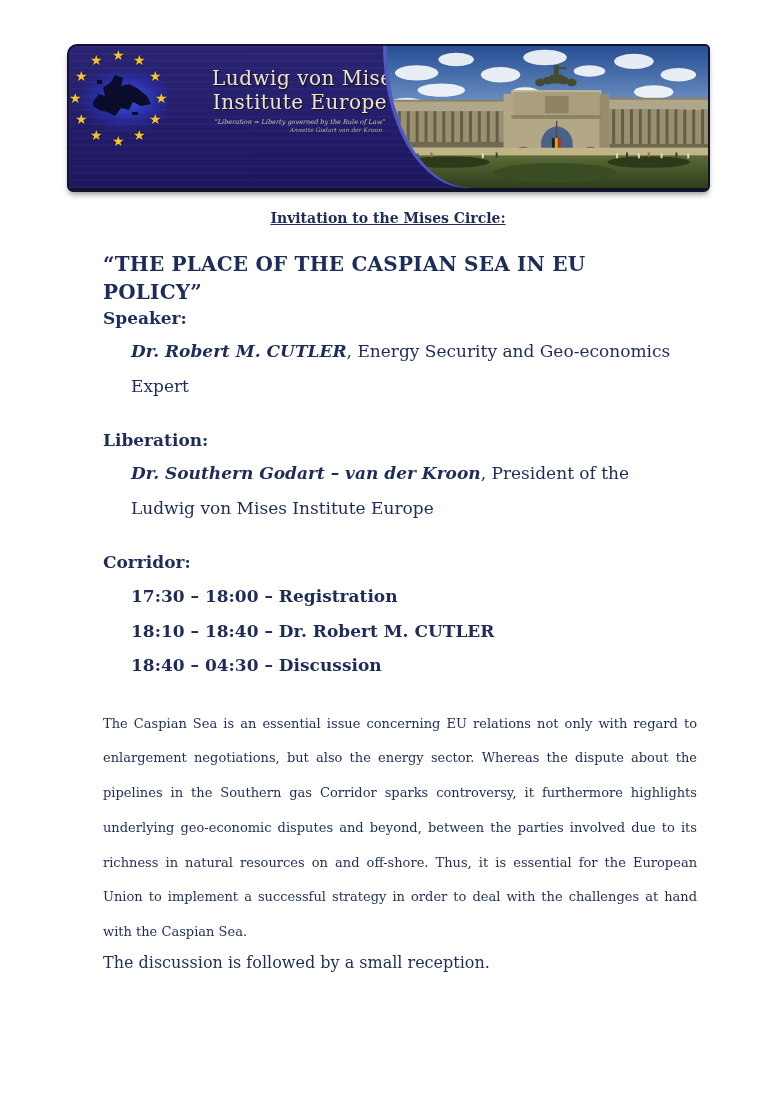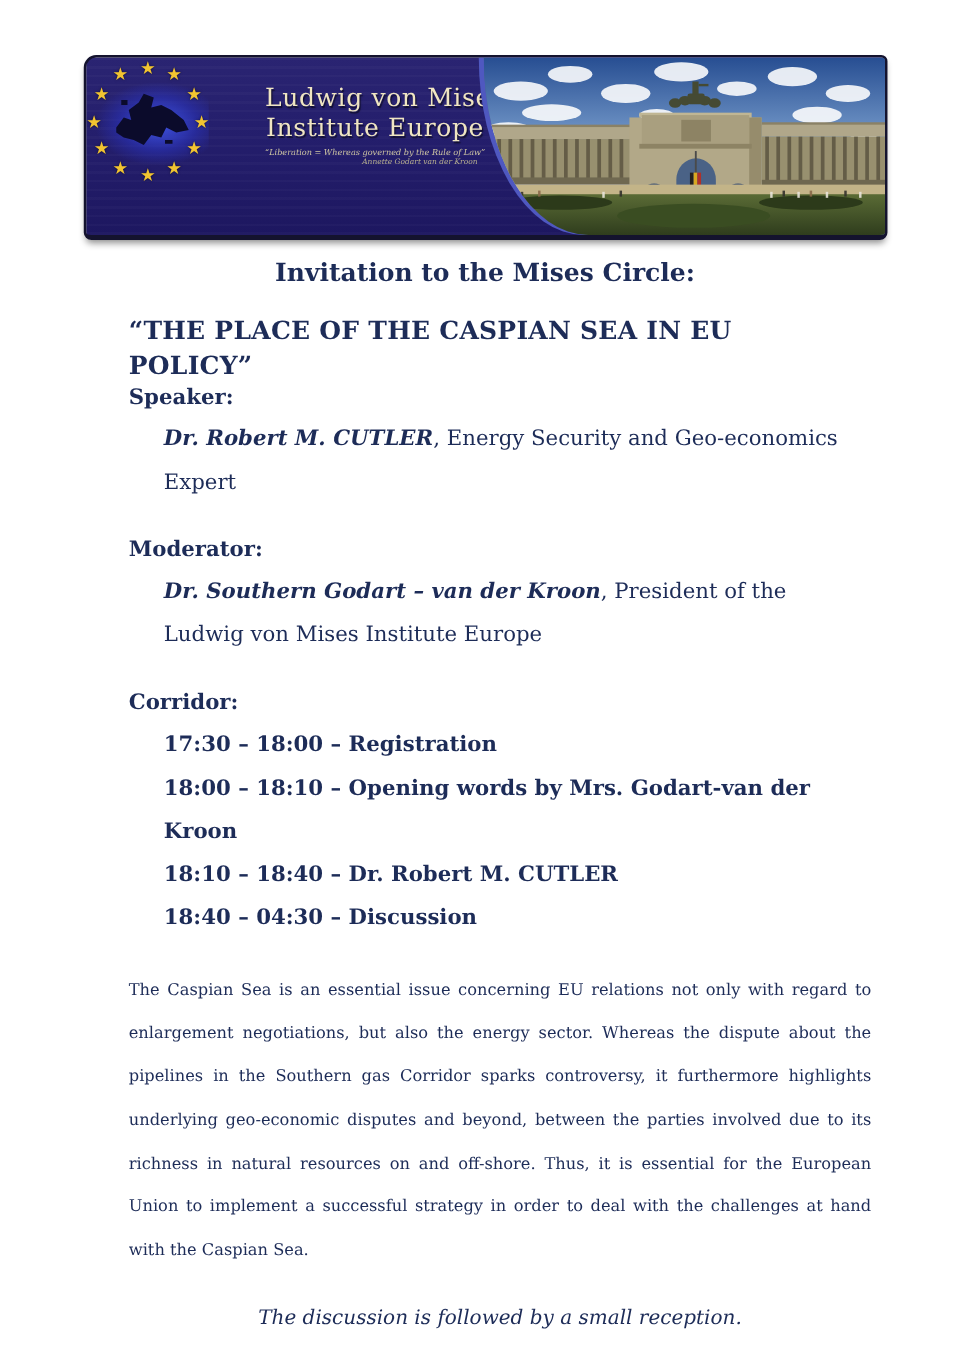--- a/index.html
+++ b/index.html
@@ -53,38 +53,38 @@
     border-bottom-left-radius:85px 144px;
     overflow:hidden;
     box-shadow:-4px 0 0 0 #4f58c0;
     background:#4a6286;
   }
   .banner-photo svg { display:block; width:100%; height:100%; }
   
   .content { position:absolute; left:103px; top:192px; width:594px; }
   .h-invitation {
     margin-top:13px; margin-right:24px; text-align:center;
-    font-size:20px; font-weight:bold; line-height:26px;
+    font-size:14px; font-weight:bold; line-height:26px;text-decoration:underline;
   }
   .h-title {
     margin-top:19px; margin-right:24px; text-align:left;
     font-size:20px; font-weight:bold; line-height:28px; letter-spacing:.2px;
   }
   .sec-label { font-size:17px; font-weight:bold; line-height:24px; }
   .sec-detail { margin-top:4px; padding-left:28px; font-size:17px; line-height:35px; }
   .sec-detail .who { font-weight:bold; font-style:italic; }
   .mt-lg { margin-top:24px; }
   .prog-item { padding-left:28px; font-size:17px; line-height:34.5px; }
   .prog-list { margin-top:5px;font-weight:bold; }
   .body-par {
     margin-top:24px; font-size:13px; line-height:34.8px;
     text-align:justify;
   }
   .footer-note {
-    margin-top:24px; text-align:center; font-style:italic;
+    margin-top:2px; text-align:left; 
     font-size:16px; line-height:22px;
   }
 </style>
 </head>
 <body>
 
 <div class="banner">
   <div class="stripes"></div>
 
   <div class="euro-glow"></div>
@@ -103,21 +103,21 @@
   <span class="star" style="left:43px;top:88px">★</span>
   <span class="star" style="left:21px;top:82px">★</span>
   <span class="star" style="left:6px;top:66px">★</span>
   <span class="star" style="left:0px;top:45px">★</span>
   <span class="star" style="left:6px;top:23px">★</span>
   <span class="star" style="left:21px;top:7px">★</span>
 
   <div class="logo-text">
     <div class="l1">Ludwig von Mises</div>
     <div class="l2">Institute Europe</div>
-    <div class="motto">“Liberation = Whereas governed by the Rule of Law”</div>
+    <div class="motto">“Liberation = Liberty governed by the Rule of Law”</div>
     <div class="motto-by">Annette Godart van der Kroon</div>
   </div>
 
   <div class="banner-photo">
     <svg viewBox="0 0 325 148" preserveAspectRatio="none">
       <defs>
         <linearGradient id="sky" x1="0" y1="0" x2="0" y2="1">
           <stop offset="0" stop-color="#274e92"></stop>
           <stop offset=".55" stop-color="#6d92c4"></stop>
           <stop offset="1" stop-color="#b9c6da"></stop>
@@ -235,27 +235,26 @@
 
 <div class="content">
 
   <div class="h-invitation">Invitation to the Mises Circle:</div>
 
   <div class="h-title">“THE PLACE OF THE CASPIAN SEA IN EU POLICY”</div>
 
   <div class="sec-label">Speaker:</div>
   <div class="sec-detail"><span class="who">Dr. Robert M. CUTLER</span><span>, Energy Security and Geo-economics Expert</span></div>
 
-  <div class="sec-label mt-lg">Moderator:</div>
+  <div class="sec-label mt-lg">Liberation:</div>
   <div class="sec-detail"><span class="who">Dr. Southern Godart – van der Kroon</span><span>, President of the Ludwig von Mises Institute Europe</span></div>
 
   <div class="sec-label mt-lg">Corridor:</div>
   <div class="prog-list">
     <div class="prog-item">17:30 – 18:00 – Registration</div>
-    <div class="prog-item">18:00 – 18:10 – Opening words by Mrs. Godart-van der Kroon</div>
     <div class="prog-item">18:10 – 18:40 – Dr. Robert M. CUTLER</div>
     <div class="prog-item">18:40 – 04:30 – Discussion</div>
   </div>
 
   <div class="body-par">The Caspian Sea is an essential issue concerning EU relations not only with regard to enlargement negotiations, but also the energy sector. Whereas the dispute about the pipelines in the Southern gas Corridor sparks controversy, it furthermore highlights underlying geo-economic disputes and beyond, between the parties involved due to its richness in natural resources on and off-shore. Thus, it is essential for the European Union to implement a successful strategy in order to deal with the challenges at hand with the Caspian Sea.</div>
 
   <div class="footer-note">The discussion is followed by a small reception.</div>
 </div>
 
 </body></html>

